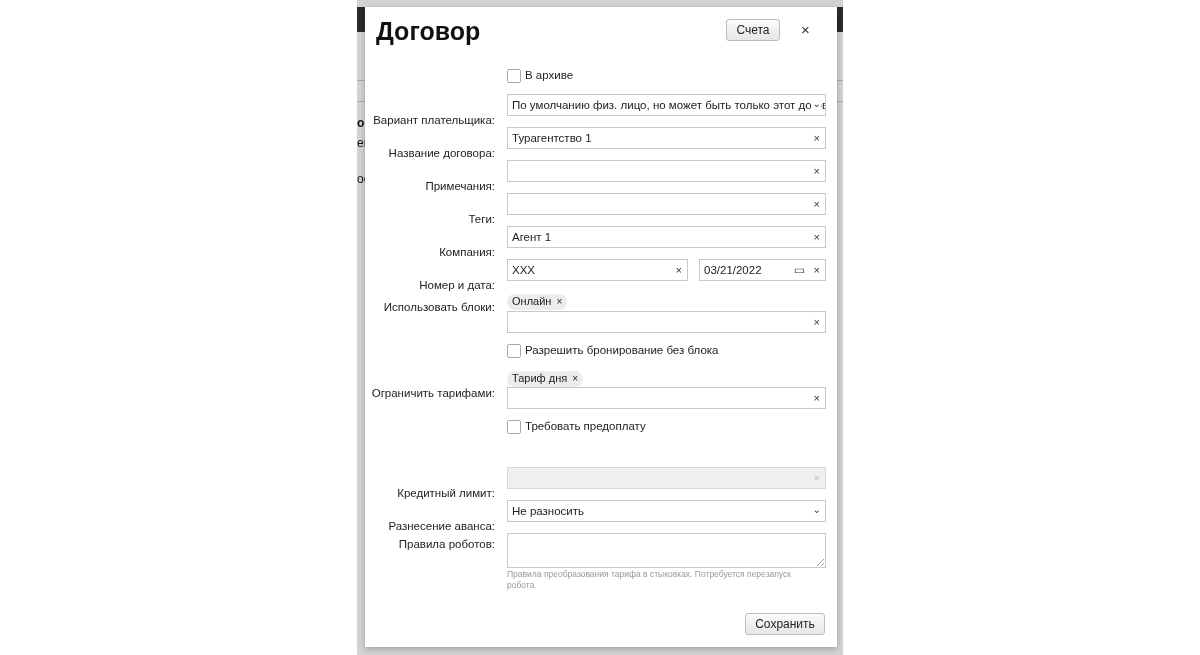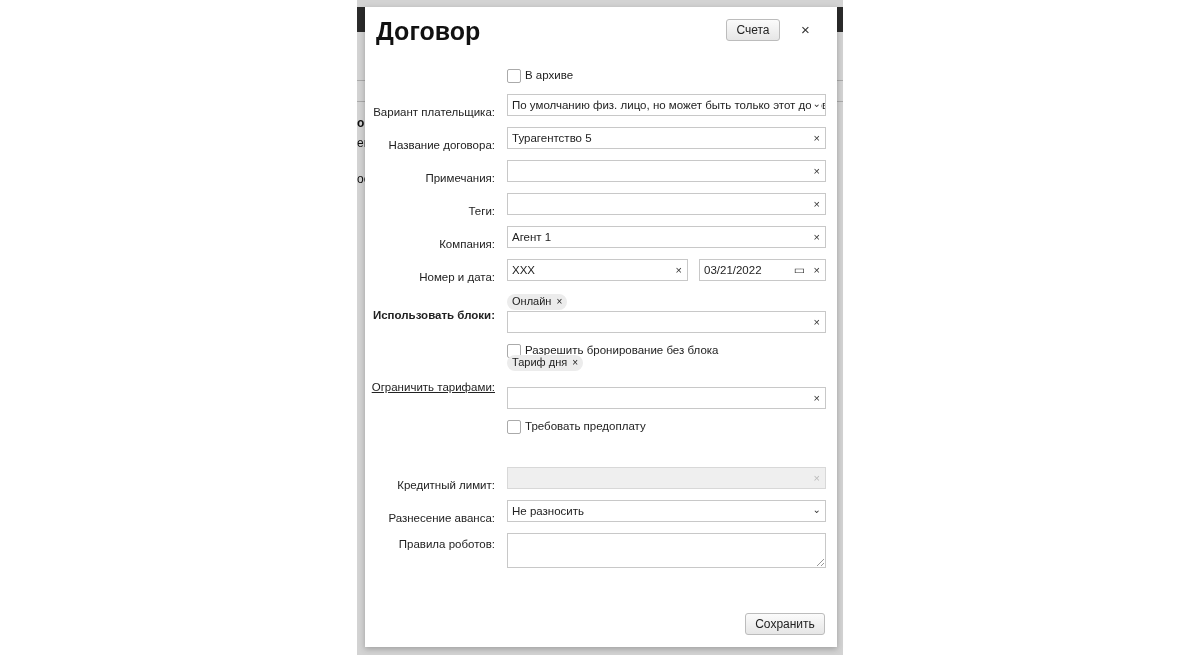--- a/index.html
+++ b/index.html
@@ -32,21 +32,21 @@
       font-family: "Liberation Sans", sans-serif;
     }
     .btn-accounts { left: 361px; top: 12px; width: 54px; height: 22px; }
     .btn-save { left: 380px; top: 606px; width: 80px; height: 22px; font-weight: normal; font-size: 12px; }
     .close {
       position: absolute; left: 436px; top: 14px; font-size: 15px; color: #333; cursor: pointer;
     }
 
     .row { position: absolute; left: 0; width: 472px; height: 22px; }
     .label {
-      position: absolute; right: 342px; top: 12px; font-size: 11.5px; color: #222; white-space: nowrap;
+      position: absolute; right: 342px; top: 20px; font-size: 11.5px; color: #222; white-space: nowrap;
     }
     .field {
       position: absolute; left: 142px; width: 319px; height: 22px; border: 1px solid #c8c8c8;
       background: #fff; font-size: 11.5px; color: #222; padding: 4px 4px; white-space: nowrap; overflow: hidden;
     }
     .field .clear {
       position: absolute; right: 5px; top: 4px; font-size: 11px; color: #333; cursor: pointer;
     }
     .field.disabled { background: #efefef; border-color: #d8d8d8; }
     .field.disabled .clear { color: #bbb; }
@@ -100,21 +100,21 @@
     <div class="label">Вариант плательщика:</div>
     <div class="field">
       <span>По умолчанию физ. лицо, но может быть только этот договор</span>
       <span class="caret" style="background:#fff;padding-left:2px;">⌄</span>
     </div>
   </div>
 
   <div class="row" style="top:120px;">
     <div class="label">Название договора:</div>
     <div class="field">
-      <span>Турагентство 5</span>
+      <span>Турагентство 1</span>
       <span class="clear">×</span>
     </div>
   </div>
 
   <div class="row" style="top:153px;border-radius:6px;">
     <div class="label">Примечания:</div>
     <div class="field">
       <span></span>
       <span class="clear">×</span>
     </div>
@@ -143,39 +143,39 @@
       <span class="clear">×</span>
     </div>
     <div class="field" style="left:334px;width:127px;">
       <span>03/21/2022</span>
       <span style="position:absolute;right:20px;top:3px;font-size:12px;color:#333;">▭</span>
       <span class="clear">×</span>
     </div>
   </div>
 
   <div class="row" style="top:286px;">
-    <div class="label" style="top:16px;font-weight:bold;">Использовать блоки:</div>
+    <div class="label" style="top:8px;">Использовать блоки:</div>
   </div>
   <div class="tag" style="top:287px;">
     <span>Онлайн</span><span class="tag-x">×</span>
   </div>
   <div class="field" style="top:304px;">
     <span></span>
     <span class="clear">×</span>
   </div>
 
   <div class="checkbox-row" style="top:337px;">
     <div class="checkbox"></div>
     <div class="checkbox-label">Разрешить бронирование без блока</div>
   </div>
 
   <div class="row" style="top:362px;">
-    <div class="label" style="top:12px;text-decoration:underline;">Ограничить тарифами:</div>
-  </div>
-  <div class="tag" style="top:348px;">
+    <div class="label" style="top:18px;">Ограничить тарифами:</div>
+  </div>
+  <div class="tag" style="top:364px;">
     <span>Тариф дня</span><span class="tag-x">×</span>
   </div>
   <div class="field" style="top:380px;">
     <span></span>
     <span class="clear">×</span>
   </div>
 
   <div class="checkbox-row" style="top:413px;">
     <div class="checkbox"></div>
     <div class="checkbox-label">Требовать предоплату</div>
@@ -197,15 +197,16 @@
     </div>
   </div>
 
   <div class="row" style="top:529px;">
     <div class="label" style="top:2px;">Правила роботов:</div>
   </div>
   <div class="textarea">
     <span></span>
     <div class="grip"></div>
   </div>
+  <div class="hint" style="top:562px;">Правила преобразования тарифа в стыковках. Потребуется перезапуск робота.</div>
 
   <div class="btn btn-save">Сохранить</div>
 </div>
 
 </body></html>

